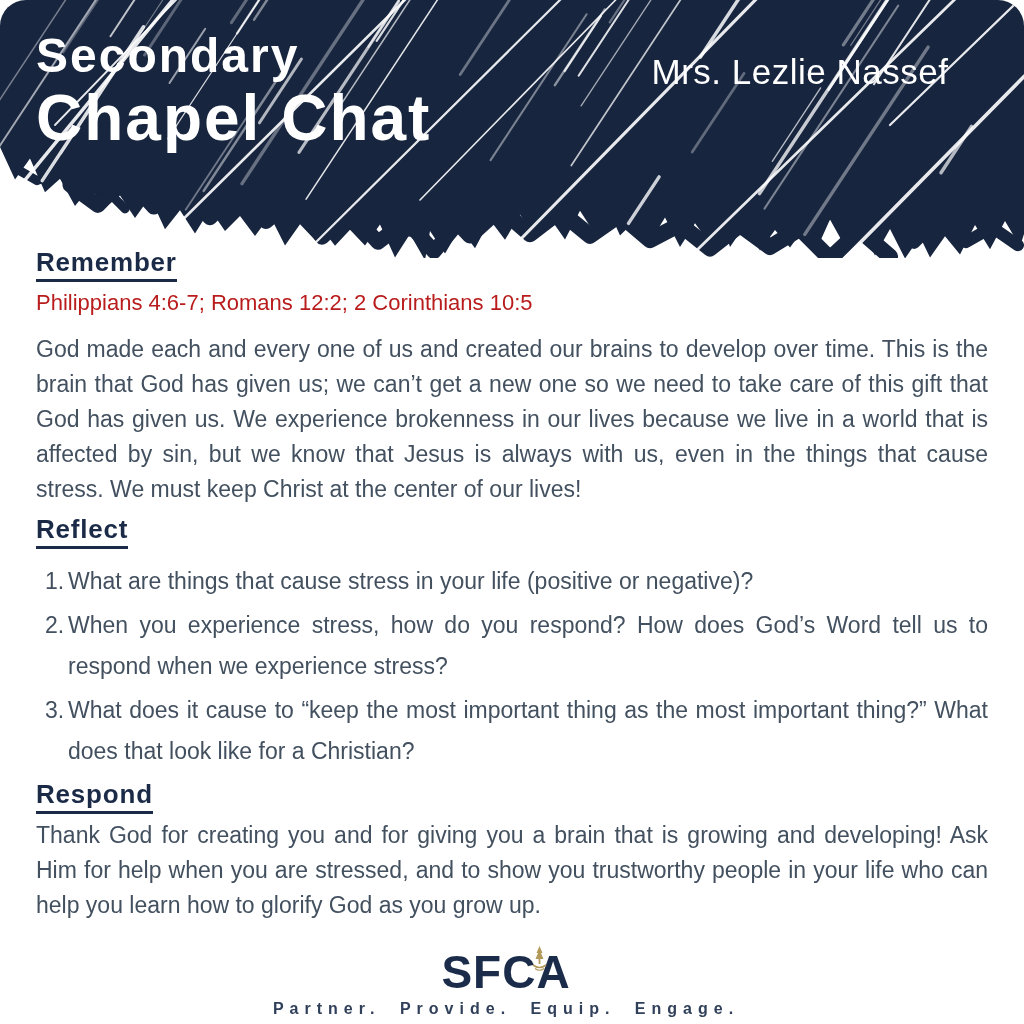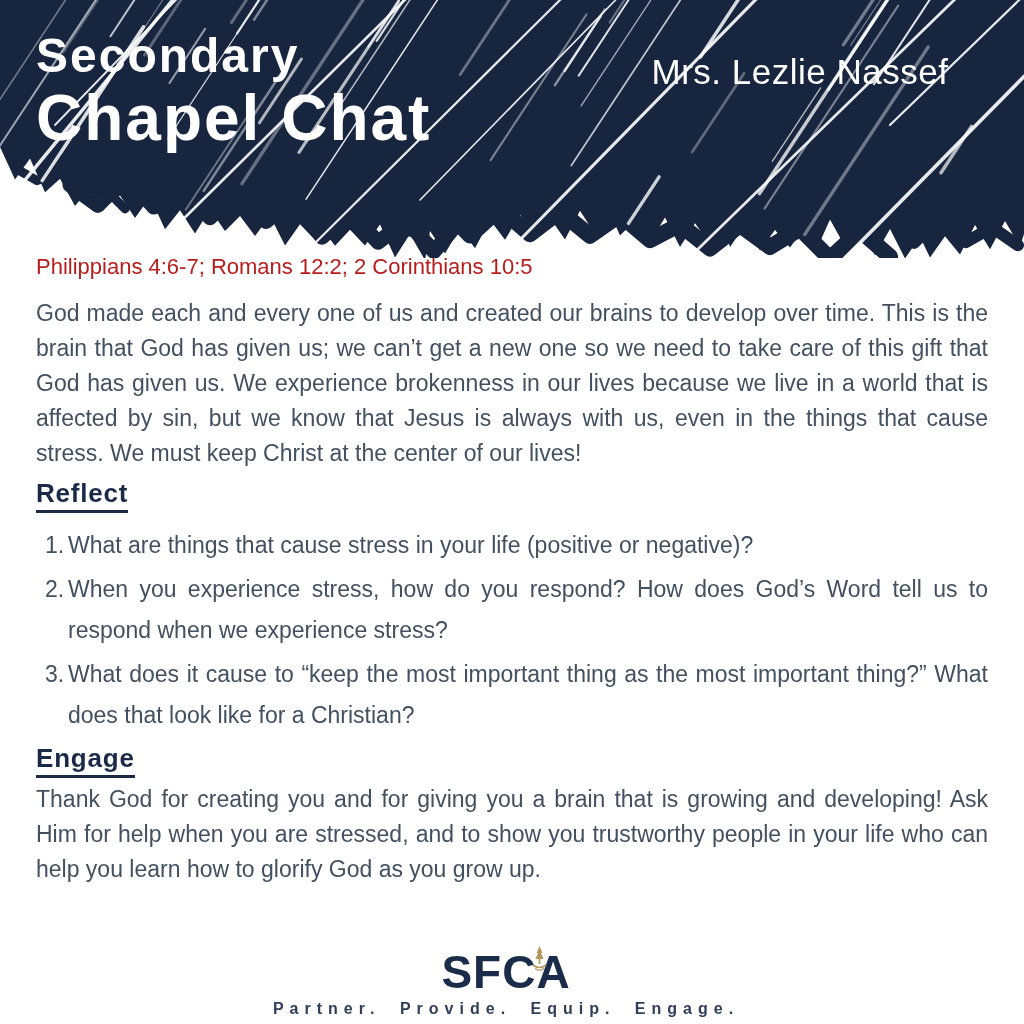--- a/index.html
+++ b/index.html
@@ -2,21 +2,21 @@
 <html><head>
 <meta charset="utf-8">
 <style>
   html, body { margin:0; padding:0; }
   body {
     width:1024px; height:1024px;
     background:#ffffff;
     font-family:"Liberation Sans","DejaVu Sans",sans-serif;
     overflow:hidden;
   }
-  .page { position:relative; width:1024px; height:1024px; background:#ffffff; overflow:hidden; }
+  .page { position:relative; width:1024px; height:1024px; background:#ffffff; overflow:hidden;border-radius:26px; }
 
   
   .hero { position:absolute; top:0; left:0; width:1024px; height:258px; }
   #hero-art { position:absolute; top:0; left:0; display:block; }
   .hero-text { position:absolute; top:0; left:0; width:1024px; height:258px; }
   .title { position:absolute; top:28px; left:36px; color:#ffffff; }
   .title-line1 { font-size:48px; font-weight:bold; letter-spacing:2px; line-height:1.15; }
   .title-line2 { font-size:64px; font-weight:bold; letter-spacing:2px; line-height:1.05; margin-top:2px; }
   .byline {
     position:absolute; top:44px; right:34px; width:380px;
@@ -124,31 +124,32 @@
         <div class="title-line1">Secondary</div>
         <div class="title-line2">Chapel Chat</div>
       </div>
       <div class="byline">
         <div>Mrs. Lezlie Nassef</div>
       </div>
     </div>
   </header>
 
   <main class="content">
+    <h2 class="section-h"><span class="hx">Remember</span></h2>
     <p class="scripture">Philippians 4:6-7; Romans 12:2; 2 Corinthians 10:5</p>
     <p class="body-text">God made each and every one of us and created our brains to develop over time. This is the brain that God has given us; we can’t get a new one so we need to take care of this gift that God has given us. We experience brokenness in our lives because we live in a world that is affected by sin, but we know that Jesus is always with us, even in the things that cause stress. We must keep Christ at the center of our lives!</p>
 
     <h2 class="section-h h-reflect"><span class="hx">Reflect</span></h2>
     <ol class="questions">
       <li>What are things that cause stress in your life (positive or negative)?</li>
       <li>When you experience stress, how do you respond? How does God’s Word tell us to respond when we experience stress?</li>
       <li>What does it cause to “keep the most important thing as the most important thing?” What does that look like for a Christian?</li>
     </ol>
 
-    <h2 class="section-h h-respond"><span class="hx">Engage</span></h2>
+    <h2 class="section-h h-respond"><span class="hx">Respond</span></h2>
     <p class="body-text respond-body">Thank God for creating you and for giving you a brain that is growing and developing! Ask Him for help when you are stressed, and to show you trustworthy people in your life who can help you learn how to glorify God as you grow up.</p>
   </main>
 
   <footer class="footer">
     <div class="logo">
       <span class="logo-text">SFCA</span>
       <svg class="emblem" width="15" height="26" viewBox="0 0 15 26">
         <polygon points="7.5,0 10.5,7 9,7 11.5,13 3.5,13 6,7 4.5,7" fill="#b29a5b"></polygon>
         <rect x="6.6" y="13" width="1.8" height="5" fill="#b29a5b"></rect>
         <path d="M1 19 Q7.5 24 14 19" fill="none" stroke="#b29a5b" stroke-width="1.6"></path>

